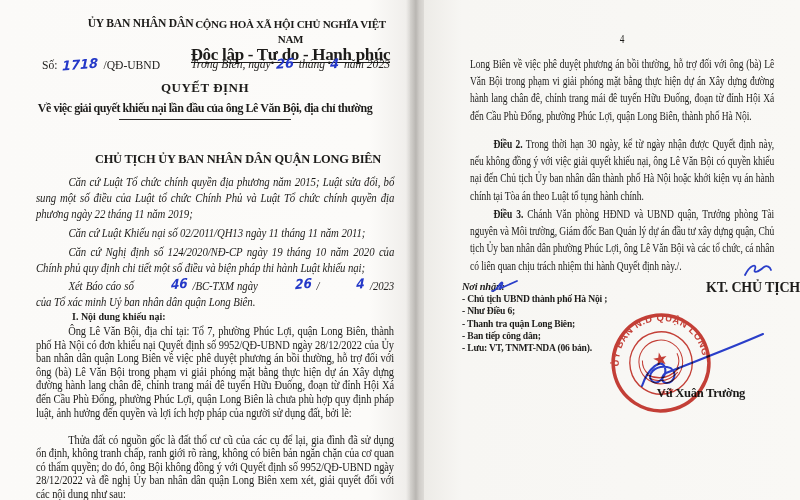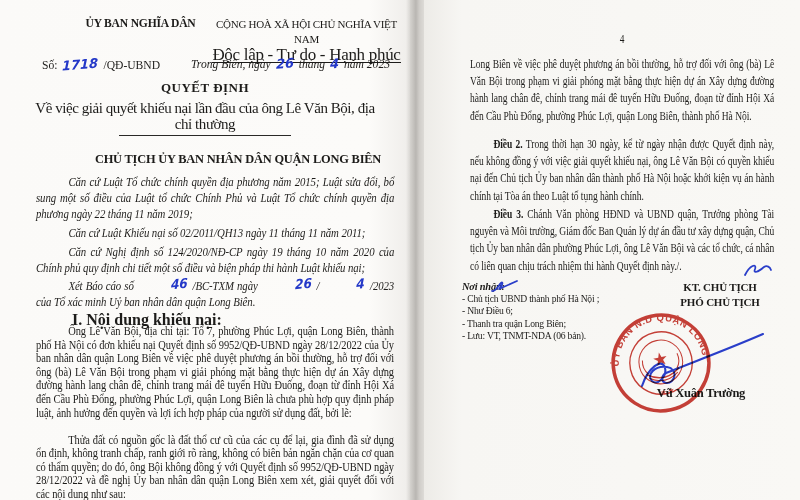--- a/index.html
+++ b/index.html
@@ -22,31 +22,31 @@
   }
   .page-right{
     left:424px;width:376px;
     background:linear-gradient(90deg,#edebe7 0%,#f7f6f3 10%,#f9f8f5 100%);
   }
   .abs{position:absolute;}
   .b{font-weight:bold;}
 
   
   .lp-org{left:58px;top:17px;width:165px;text-align:center;font-size:11.6px;line-height:14px;font-weight:bold;letter-spacing:-0.2px;}
-  .lp-nat{left:204px;top:17px;width:205px;text-align:center;font-size:11px;line-height:15px;font-weight:normal;letter-spacing:-0.3px;}
+  .lp-nat{left:188px;top:17px;width:205px;text-align:center;font-size:11px;line-height:15px;font-weight:bold;letter-spacing:-0.3px;}
   .lp-nat .motto{display:inline-block;border-bottom:1.2px solid #1d1c1a;padding-bottom:0;font-size:17px;}
   .lp-so{left:42px;top:58px;font-size:11.6px;white-space:nowrap;}
   .lp-date{left:188px;top:57px;width:205px;text-align:center;font-style:italic;font-size:11.6px;white-space:nowrap;}
   .lp-title{left:0;top:80px;width:410px;text-align:center;font-size:13px;font-weight:bold;letter-spacing:0.5px;}
-  .lp-sub{left:30px;top:100px;width:350px;text-align:center;font-size:15px;line-height:16px;font-weight:normal;letter-spacing:-0.45px;}
+  .lp-sub{left:30px;top:100px;width:350px;text-align:center;font-size:12px;line-height:16px;font-weight:bold;letter-spacing:-0.45px;}
   .lp-rule{width:172px;height:0;border-bottom:1.4px solid #2a2927;margin:3px auto 0 auto;}
   .lp-auth{left:0;top:152px;width:410px;text-align:center;font-size:12.4px;font-weight:bold;letter-spacing:-0.2px;margin-left:33px;}
   .lp-recitals{left:36px;top:175px;width:398px;transform:scaleX(0.9);transform-origin:0 0;font-style:italic;font-size:12px;line-height:15.9px;letter-spacing:-0.1px;}
   .lp-recitals p{margin:0 0 3px 0;text-indent:36px;text-align:justify;}
-  .lp-section{left:36px;top:311px;font-size:16px;font-weight:bold;text-indent:36px;width:358px;}
+  .lp-section{left:36px;top:311px;font-size:10px;font-weight:bold;text-indent:36px;width:358px;}
   .lp-body{left:36px;width:400px;transform:scaleX(0.895);transform-origin:0 0;font-size:11.7px;letter-spacing:-0.1px;text-align:justify;}
   .lp-p1{top:325px;line-height:13.6px;}
   .lp-p2{top:434px;line-height:13.4px;}
   .lp-body{text-indent:36px;}
 
   
   .hand{
     font-family:"DejaVu Sans", sans-serif;
     color:#2438c8;font-weight:bold;font-style:italic;
     display:inline-block;transform:rotate(-5deg) skewX(-6deg);
@@ -54,38 +54,38 @@
   }
 
   
   .rp-num{left:46px;top:32px;width:390px;transform:scaleX(0.78);transform-origin:0 0;text-align:center;font-size:12px;}
   .rp-par{left:46px;width:390px;transform:scaleX(0.78);transform-origin:0 0;font-size:12.2px;line-height:17.2px;text-align:justify;letter-spacing:-0.05px;}
   .rp-p0{top:56px;}
   .rp-d2{top:136px;text-indent:30px;}
   .rp-d3{top:206px;text-indent:30px;}
   .rp-recip{left:38px;top:281px;width:190px;font-size:9.6px;line-height:12.2px;letter-spacing:-0.2px;}
   .rp-recip .lbl{font-weight:bold;font-style:italic;font-size:10.4px;}
-  .rp-recip div{white-space:nowrap;}
-  .rp-kt{left:216px;top:280px;width:160px;text-align:center;font-size:11px;line-height:15px;font-weight:bold;letter-spacing:-0.2px;}
+  .rp-recip div{white-space:nowrap;font-weight:bold;}
+  .rp-kt{left:216px;top:280px;width:160px;text-align:right;font-size:14px;line-height:15px;font-weight:bold;letter-spacing:-0.2px;}
   .rp-name{left:197px;top:386px;width:160px;text-align:center;font-size:12.6px;font-weight:bold;letter-spacing:-0.3px;}
 
   .stamp{left:185px;top:310px;width:104px;height:106px;transform:rotate(-12deg);opacity:0.92;mix-blend-mode:multiply;}
   .sig{left:196px;top:322px;width:150px;height:80px;}
   .tick{left:66px;top:279px;width:30px;height:16px;}
   .paraph{left:318px;top:261px;width:32px;height:18px;}
 </style>
 </head>
 <body>
 
 <div class="stage">
 
   <div class="page page-left">
 
     <div class="abs lp-org">
-      <div>ỦY BAN NGHĨA DÂN</div>
+      <div>ỦY BAN NHÂN DÂN</div>
     </div>
 
     <div class="abs lp-nat">
       <div>CỘNG HOÀ XÃ HỘI CHỦ NGHĨA VIỆT NAM</div>
       <div><span class="motto">Độc lập - Tự do - Hạnh phúc</span></div>
     </div>
 
     <div class="abs lp-so">
       <span>Số:</span>
       <span class="hand">1718</span>
@@ -148,30 +148,30 @@
 
     <svg class="abs paraph" viewBox="0 0 32 18">
       <path d="M3,14 C8,4 15,2 13,8 C11,13 16,11 22,6 C25,4 28,6 29,9" fill="none" stroke="#2a3ec9" stroke-width="1.8" stroke-linecap="round"></path>
     </svg>
 
     <div class="abs rp-recip">
       <div class="lbl">Nơi nhận:</div>
       <div>- Chủ tịch UBND thành phố Hà Nội ;</div>
       <div>- Như Điều 6;</div>
       <div>- Thanh tra quận Long Biên;</div>
+      <div>- Ban tiếp công dân;</div>
       <div>- Lưu: VT, TNMT-NDA (06 bản).</div>
     </div>
 
     <svg class="abs tick" viewBox="0 0 30 16">
       <path d="M2,12 C6,13 8,7 11,4 C13,2 13,6 10,9 M9,10 L27,2" fill="none" stroke="#2a3ec9" stroke-width="1.8" stroke-linecap="round"></path>
     </svg>
 
     <div class="abs rp-kt">
       <div>KT. CHỦ TỊCH</div>
-      <div>PHÓ CHỦ TỊCH</div>
     </div>
 
     <div class="abs rp-name">Vũ Xuân Trường</div>
 
     <svg class="abs sig" viewBox="0 0 150 80">
       <path d="M22,64 C28,46 42,35 45,46 C47,54 38,64 32,59 C26,53 35,43 47,45 C59,47 55,62 46,61 C41,60 41,54 46,51 C68,42 106,28 143,12" fill="none" stroke="#2a3ec9" stroke-width="2.1" stroke-linecap="round"></path>
     </svg>
 
     <svg class="abs stamp" viewBox="0 0 100 100">
       <g fill="none" stroke="#c53128">

